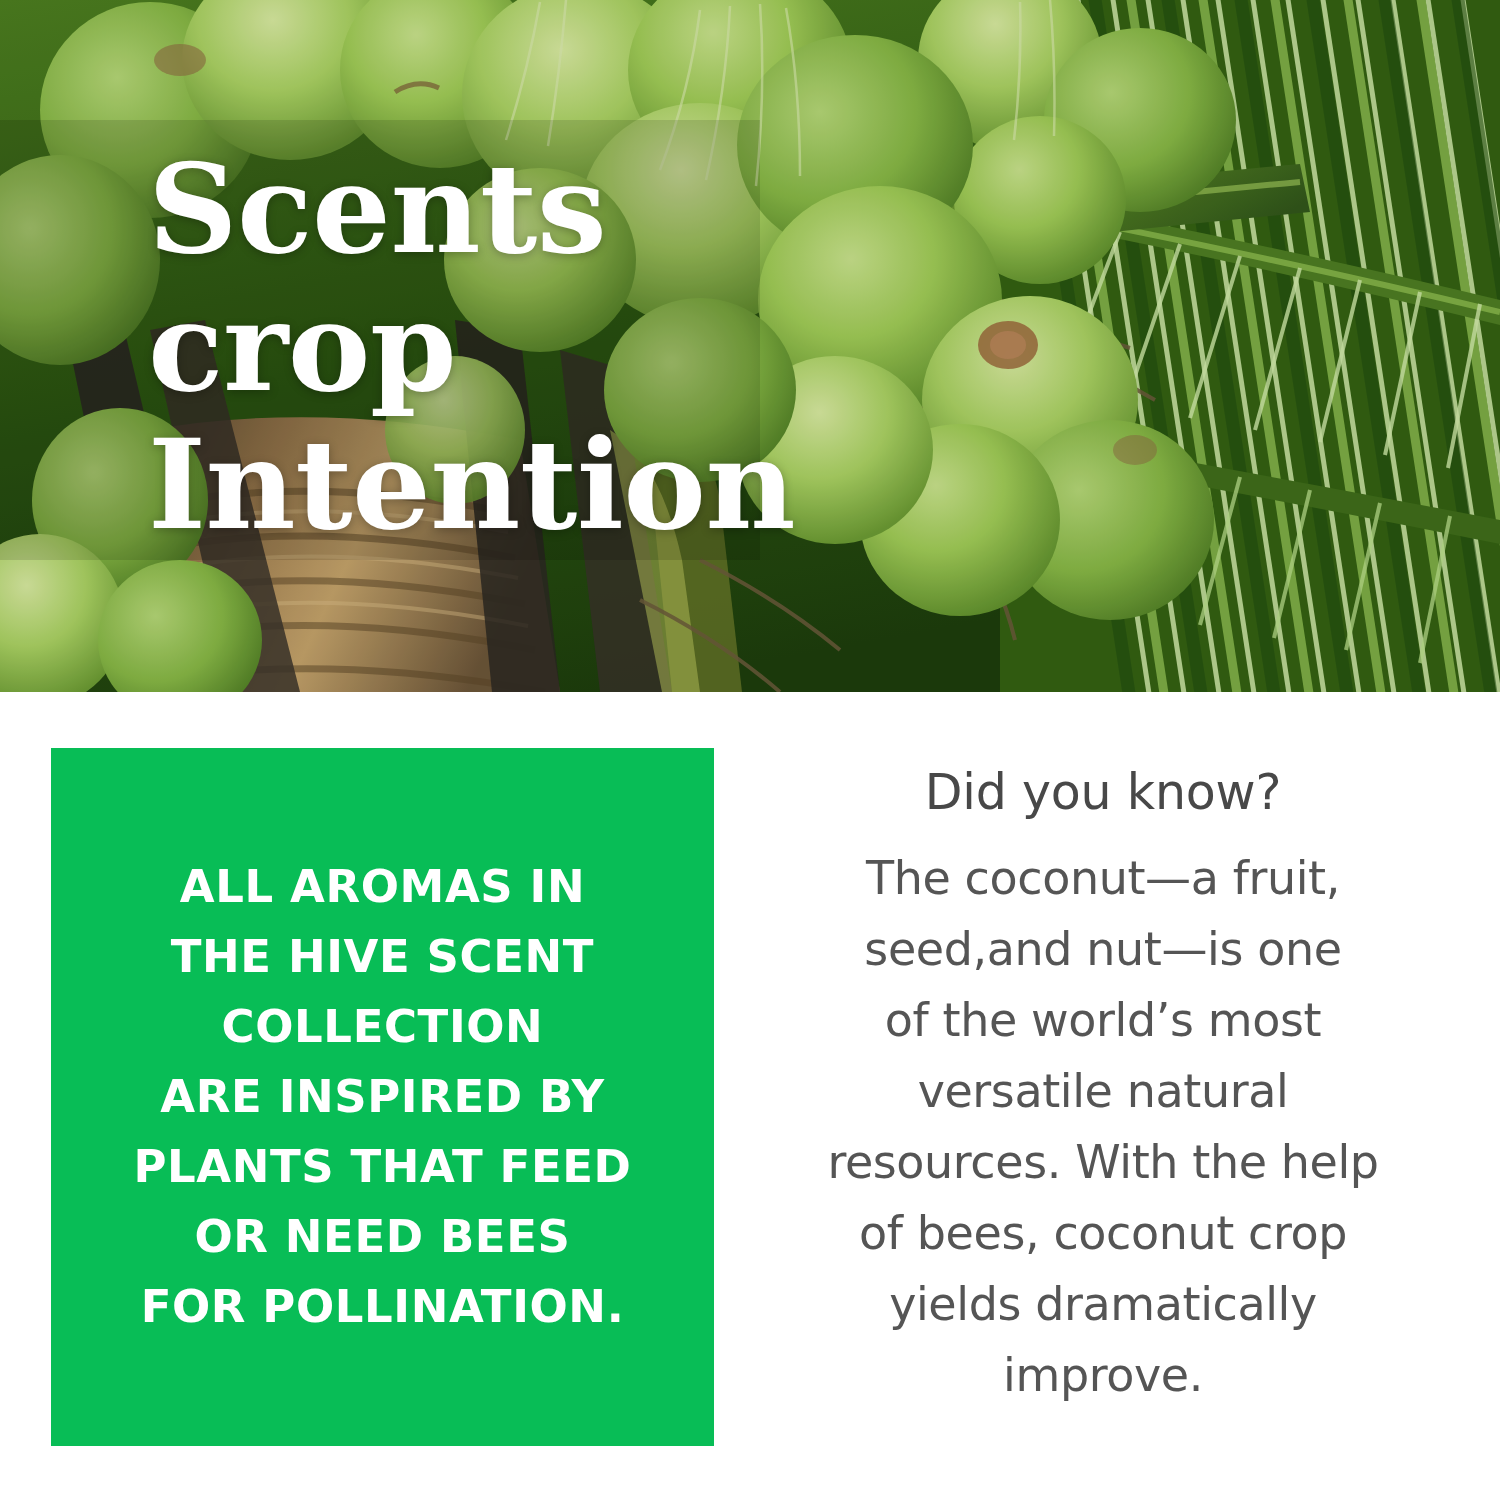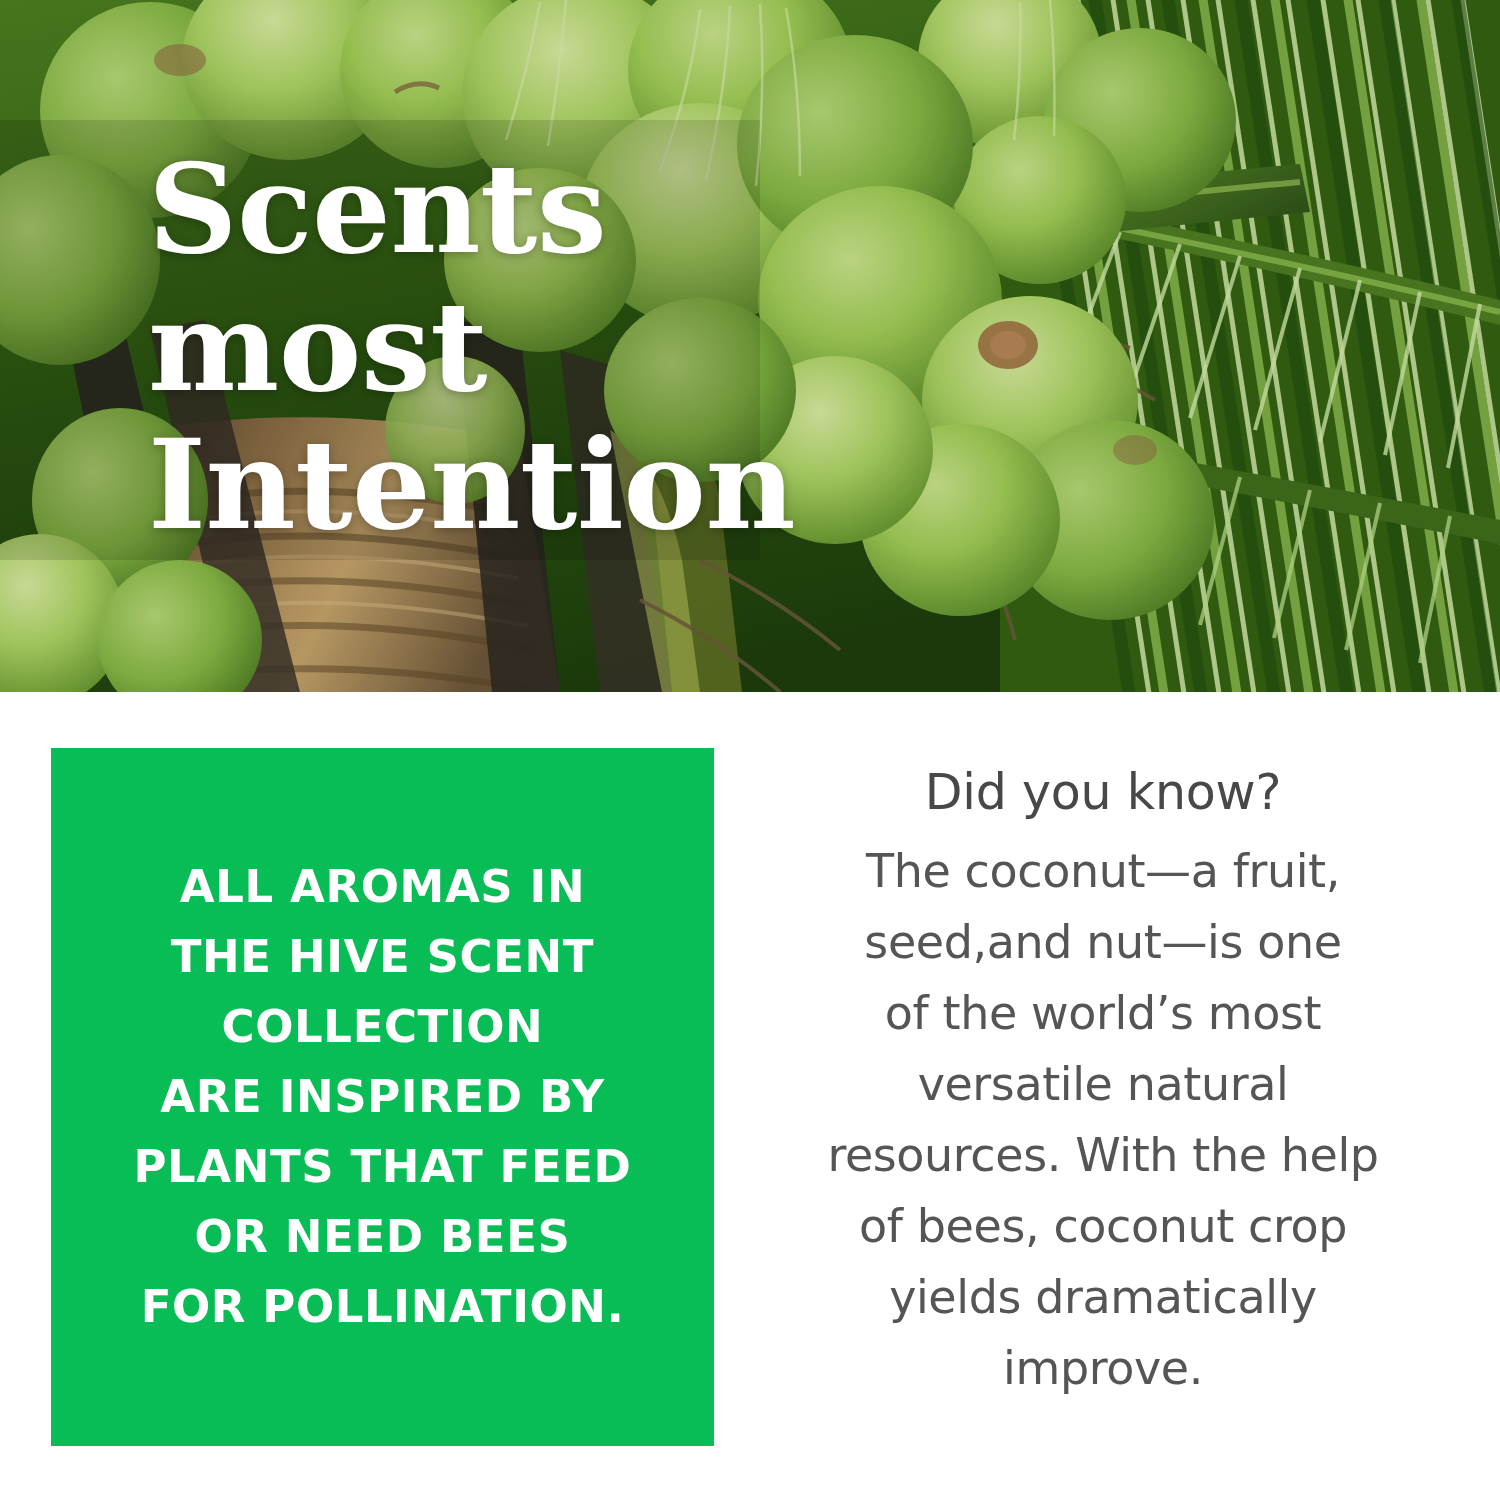--- a/index.html
+++ b/index.html
@@ -84,21 +84,21 @@
   .info-heading {
     font-family:"DejaVu Sans", "Liberation Sans", sans-serif;
     font-weight:400;
     font-size:49px;
     line-height:62px;
     color:#484848;
     letter-spacing:-0.2px;
   }
 
   .info-body {
-    margin-top:12px;
+    margin-top:19px;
     font-family:"DejaVu Sans", "Liberation Sans", sans-serif;
     font-weight:400;
     font-size:46px;
     line-height:71px;
     color:#555555;
     letter-spacing:-0.4px;
     white-space:pre-line;
   }
 </style>
 </head>
@@ -281,21 +281,21 @@
         <path d="M566 0 Q560 72 548 146"></path>
         <path d="M1020 2 Q1022 70 1014 140"></path>
         <path d="M1050 0 Q1056 68 1054 136"></path>
       </g>
 
       <rect x="0" y="0" width="1500" height="692" fill="#000000" opacity="0.06"></rect>
       <rect x="0" y="120" width="760" height="440" fill="#000000" opacity="0.12"></rect>
     </svg>
 
     <div class="hero-title">Scents
-most
+crop
 Intention</div>
   </div>
 
   <div class="lower">
 
     <div class="green-panel">
       <div class="green-panel-text">ALL AROMAS IN
 THE HIVE  SCENT
 COLLECTION
 ARE INSPIRED BY

